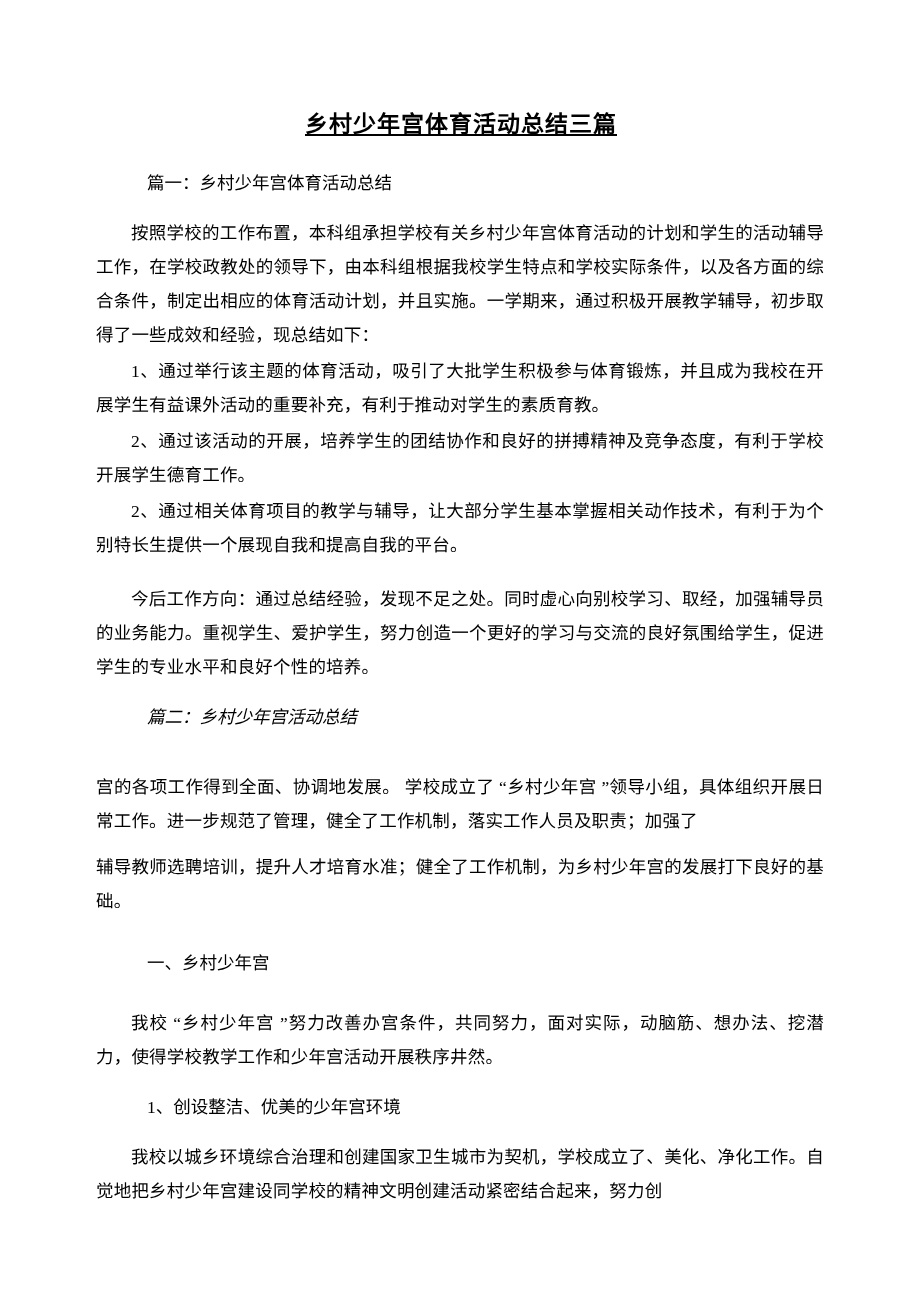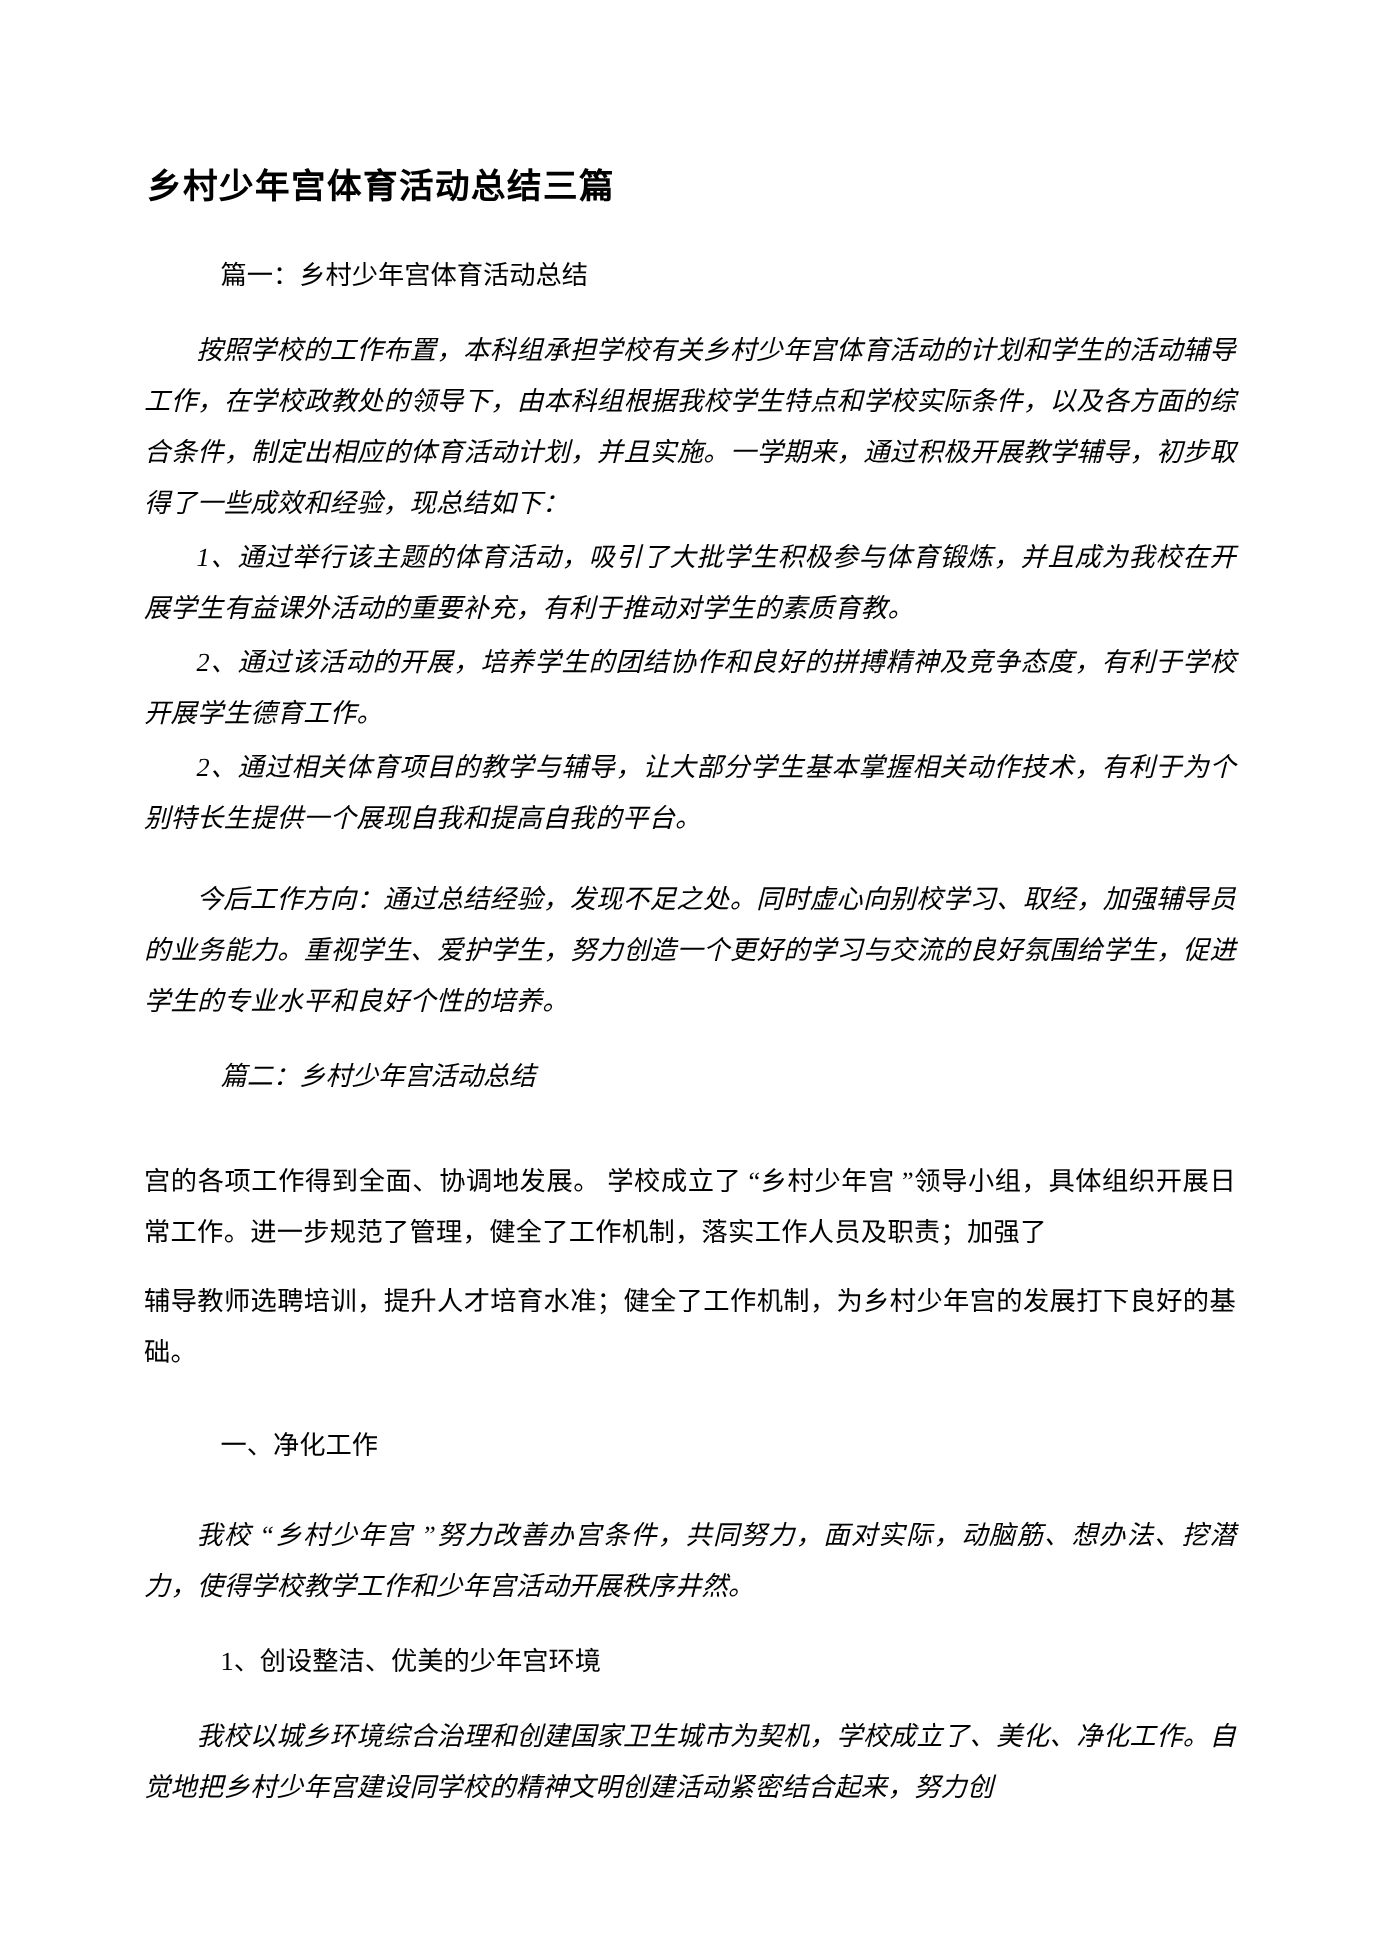--- a/index.html
+++ b/index.html
@@ -19,36 +19,36 @@
     height: 1303px;
     box-sizing: border-box;
     padding: 108px 96px 40px 96px;
     position: relative;
   }
   .doc-title {
     font-family: "Liberation Sans", "DejaVu Sans", sans-serif;
     font-size: 23px;
     font-weight: bold;
     letter-spacing: 1px;
-    text-align: left;
+    text-align: center;
     margin: 0 0 26px 0;
     padding-left: 2px;
     line-height: 1.4;
+    text-decoration: underline;
   }
   .para {
     font-size: 17.5px;
     line-height: 34px;
     margin: 0 0 2px 0;
     text-align: justify;
     text-justify: inter-ideograph;
     letter-spacing: 0.2px;
   }
   .indent2 {
     text-indent: 35px;
-    font-style: italic;
   }
   .gap-small {
     margin-top: 8px;
     font-style: italic;
   }
   .sub-head {
     font-size: 17.5px;
     line-height: 34px;
     text-indent: 35px;
     margin: 16px;
@@ -82,21 +82,21 @@
   <div class="spacer-sm"></div>
 
   <p class="para">宫的各项工作得到全面、协调地发展。 学校成立了 “乡村少年宫 ”领导小组，具体组织开展日常工作。进一步规范了管理，健全了工作机制，落实工作人员及职责；加强了</p>
 
   <div class="spacer-sm"></div>
 
   <p class="para">辅导教师选聘培训，提升人才培育水准；健全了工作机制，为乡村少年宫的发展打下良好的基础。</p>
 
   <div class="spacer-sm"></div>
 
-  <p class="sub-head">一、净化工作</p>
+  <p class="sub-head">一、乡村少年宫</p>
 
   <div class="spacer-sm"></div>
 
   <p class="para indent2">我校 “乡村少年宫 ”努力改善办宫条件，共同努力，面对实际，动脑筋、想办法、挖潜力，使得学校教学工作和少年宫活动开展秩序井然。</p>
 
   <p class="sub-head">1、创设整洁、优美的少年宫环境</p>
 
   <p class="para indent2">我校以城乡环境综合治理和创建国家卫生城市为契机，学校成立了、美化、净化工作。自觉地把乡村少年宫建设同学校的精神文明创建活动紧密结合起来，努力创</p>
 
 </div>

